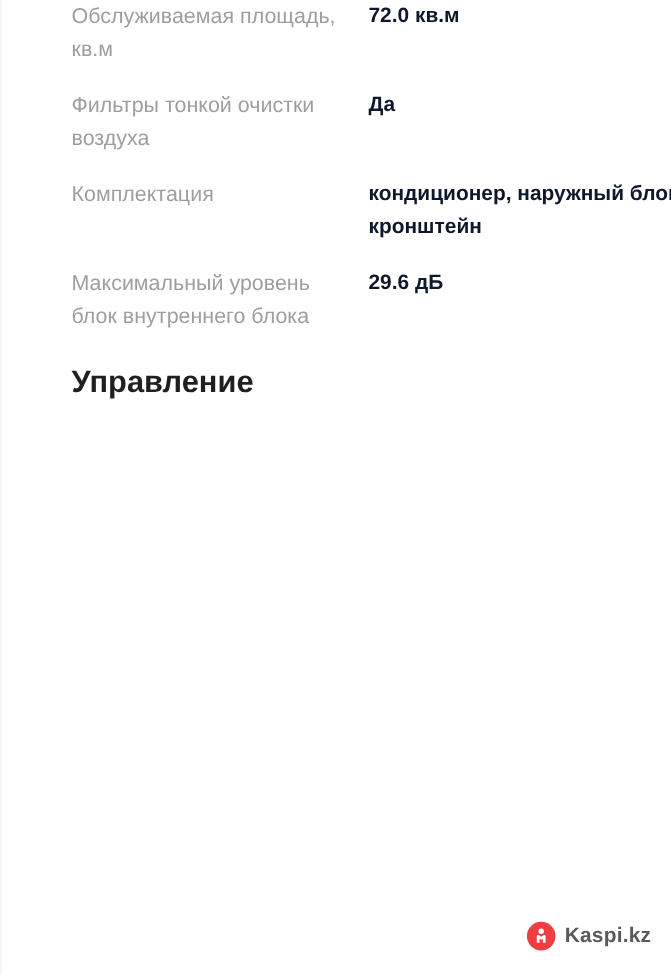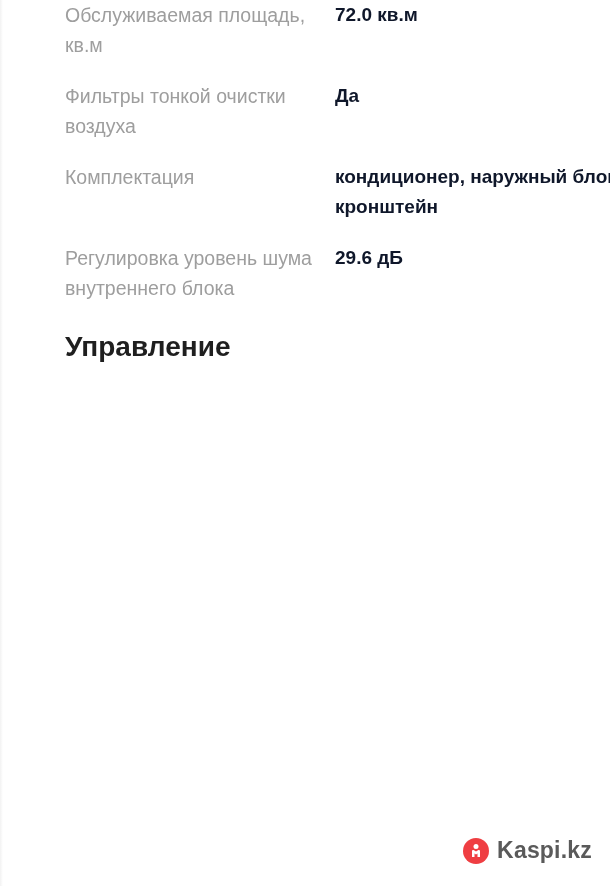--- a/index.html
+++ b/index.html
@@ -70,21 +70,21 @@
     height: 26px;
     border-radius: 50%;
     background: #ef3e42;
     display: flex;
     align-items: center;
     justify-content: center;
   }
   .kaspi-logo svg { display: block; }
   .kaspi-text {
     color: #5a5a5a;
-    font-size: 23px;
+    font-size: 19px;
     font-weight: 700;
     letter-spacing: 0.2px;
   }
   
   .edge-left {
     position: absolute;
     left: 0; top: 0;
     width: 3px; height: 886px;
     background: linear-gradient(to right, rgba(0,0,0,0.05), rgba(0,0,0,0));
   }
@@ -103,21 +103,21 @@
       </tr>
       <tr class="spec-row">
         <td class="spec-label">Фильтры тонкой очистки воздуха</td>
         <td class="spec-value">Да</td>
       </tr>
       <tr class="spec-row">
         <td class="spec-label">Комплектация</td>
         <td class="spec-value">кондиционер, наружный блок, кронштейн</td>
       </tr>
       <tr class="spec-row">
-        <td class="spec-label">Регулировка уровень шума внутреннего блока</td>
+        <td class="spec-label">Максимальный уровень блок внутреннего блока</td>
         <td class="spec-value">29.6 дБ</td>
       </tr>
       <tr>
         <td class="section-heading" colspan="2">Управление</td>
       </tr>
     </tbody>
   </table>
 
   <div class="kaspi-badge">
     <span class="kaspi-logo">

